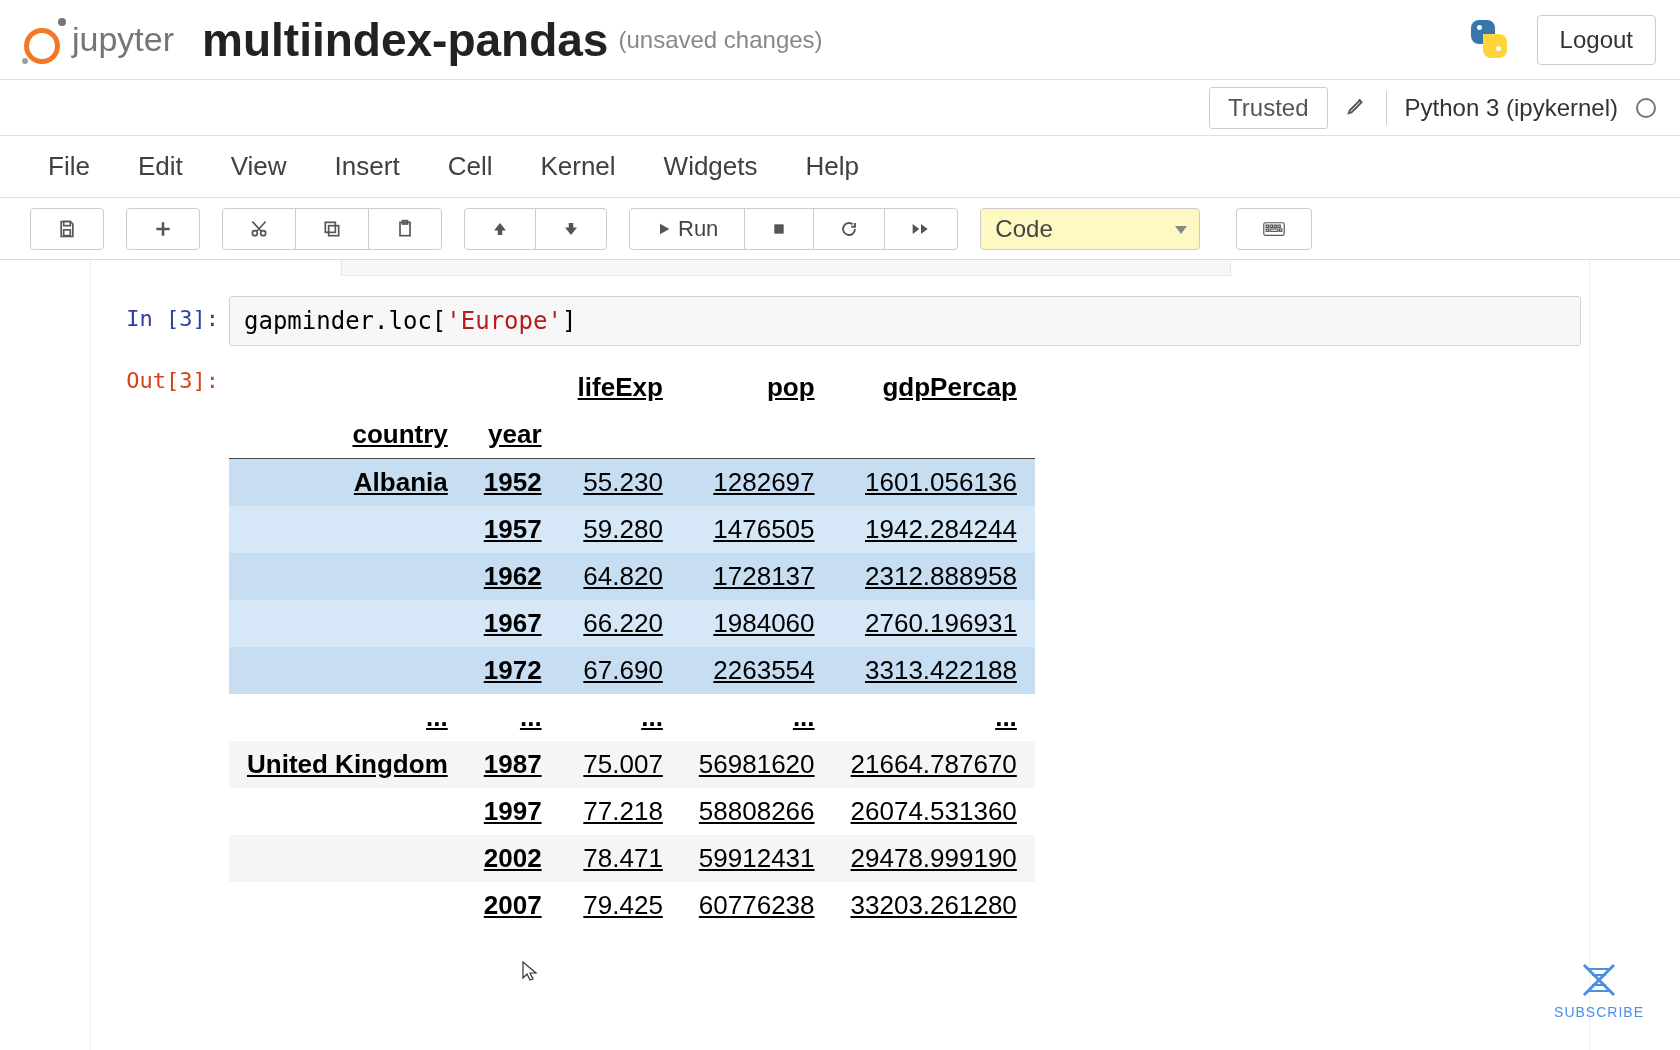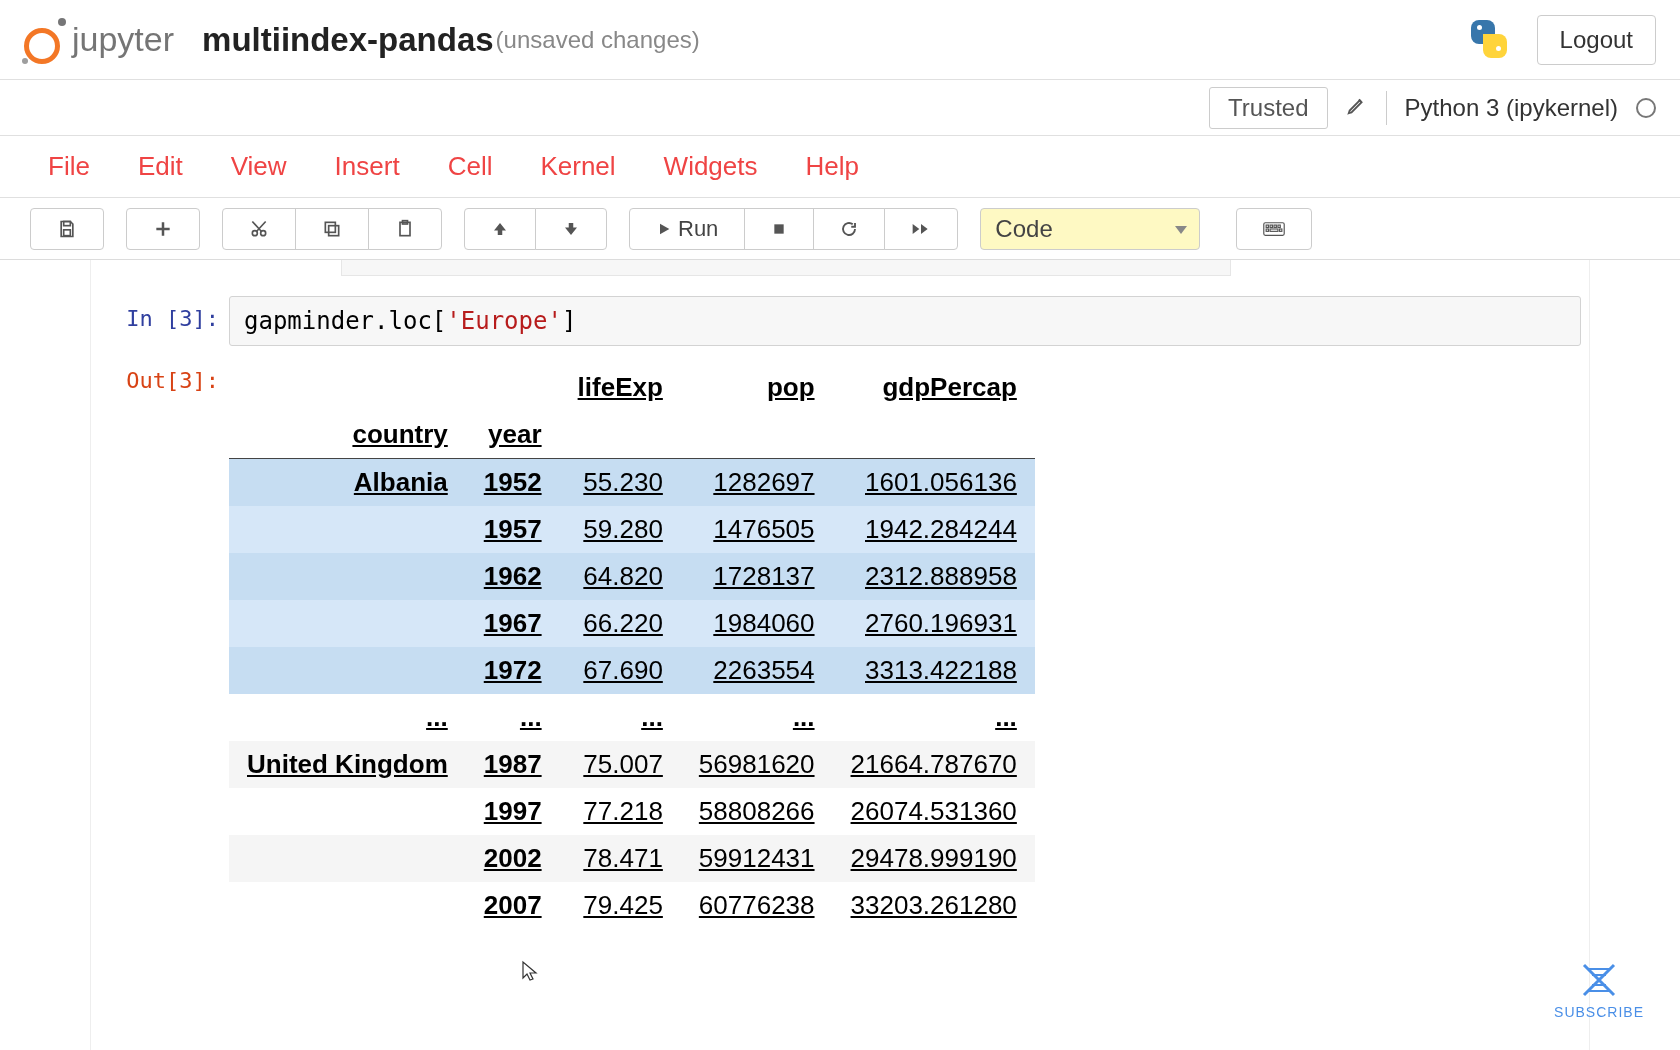--- a/index.html
+++ b/index.html
@@ -51,24 +51,24 @@
     top: 2px; right: 0;
   }
   .logo-circles .s2 {
     position: absolute;
     width: 6px; height: 6px;
     background: #9e9e9e;
     border-radius: 50%;
     bottom: 0; left: -2px;
   }
   .doc-title {
-    font-size: 33px;
+    font-size: 46px;
     font-weight: 600;
     color: #222;
-    margin-right: 2px;
+    margin-right: 10px;
   }
   .doc-status {
     font-size: 24px;
     color: #888;
     font-weight: 400;
   }
   .header-spacer { flex: 1; }
   .python-logo {
     width: 48px;
     height: 48px;
@@ -118,21 +118,21 @@
     width: 20px; height: 20px; border: 2px solid #777; border-radius: 50%;
   }
 
   
   .menu-bar {
     display: flex;
     align-items: center;
     gap: 48px;
     padding: 14px 48px;
     font-size: 26px;
-    color: #ef4444;
+    color: #404040;
     border-bottom: 1px solid #e0e0e0;
     height: 62px;
   }
   .menu-item { cursor: pointer; }
 
   
   .toolbar {
     display: flex;
     align-items: center;
     gap: 6px;

